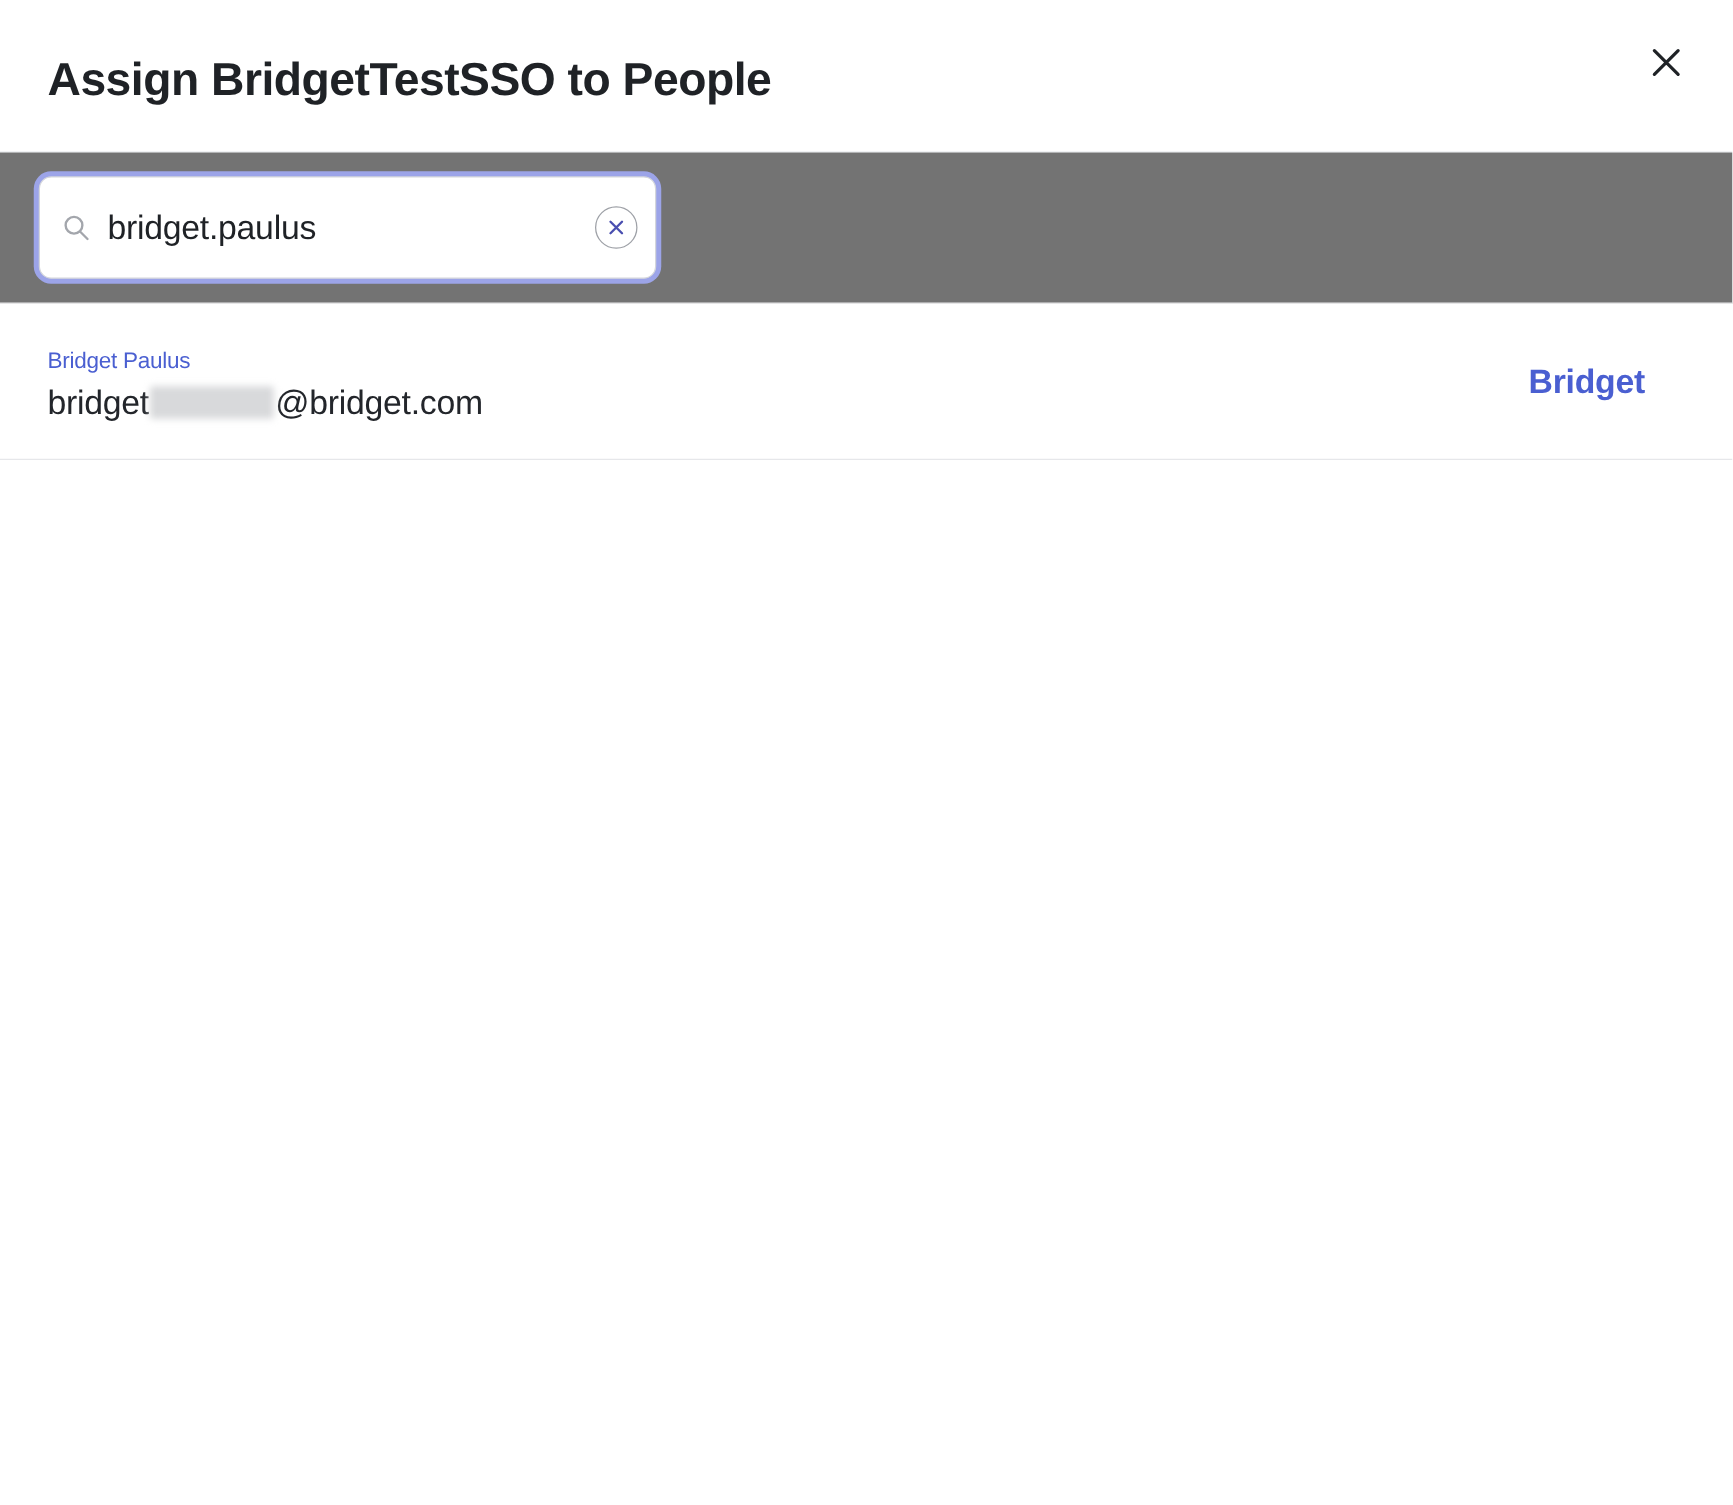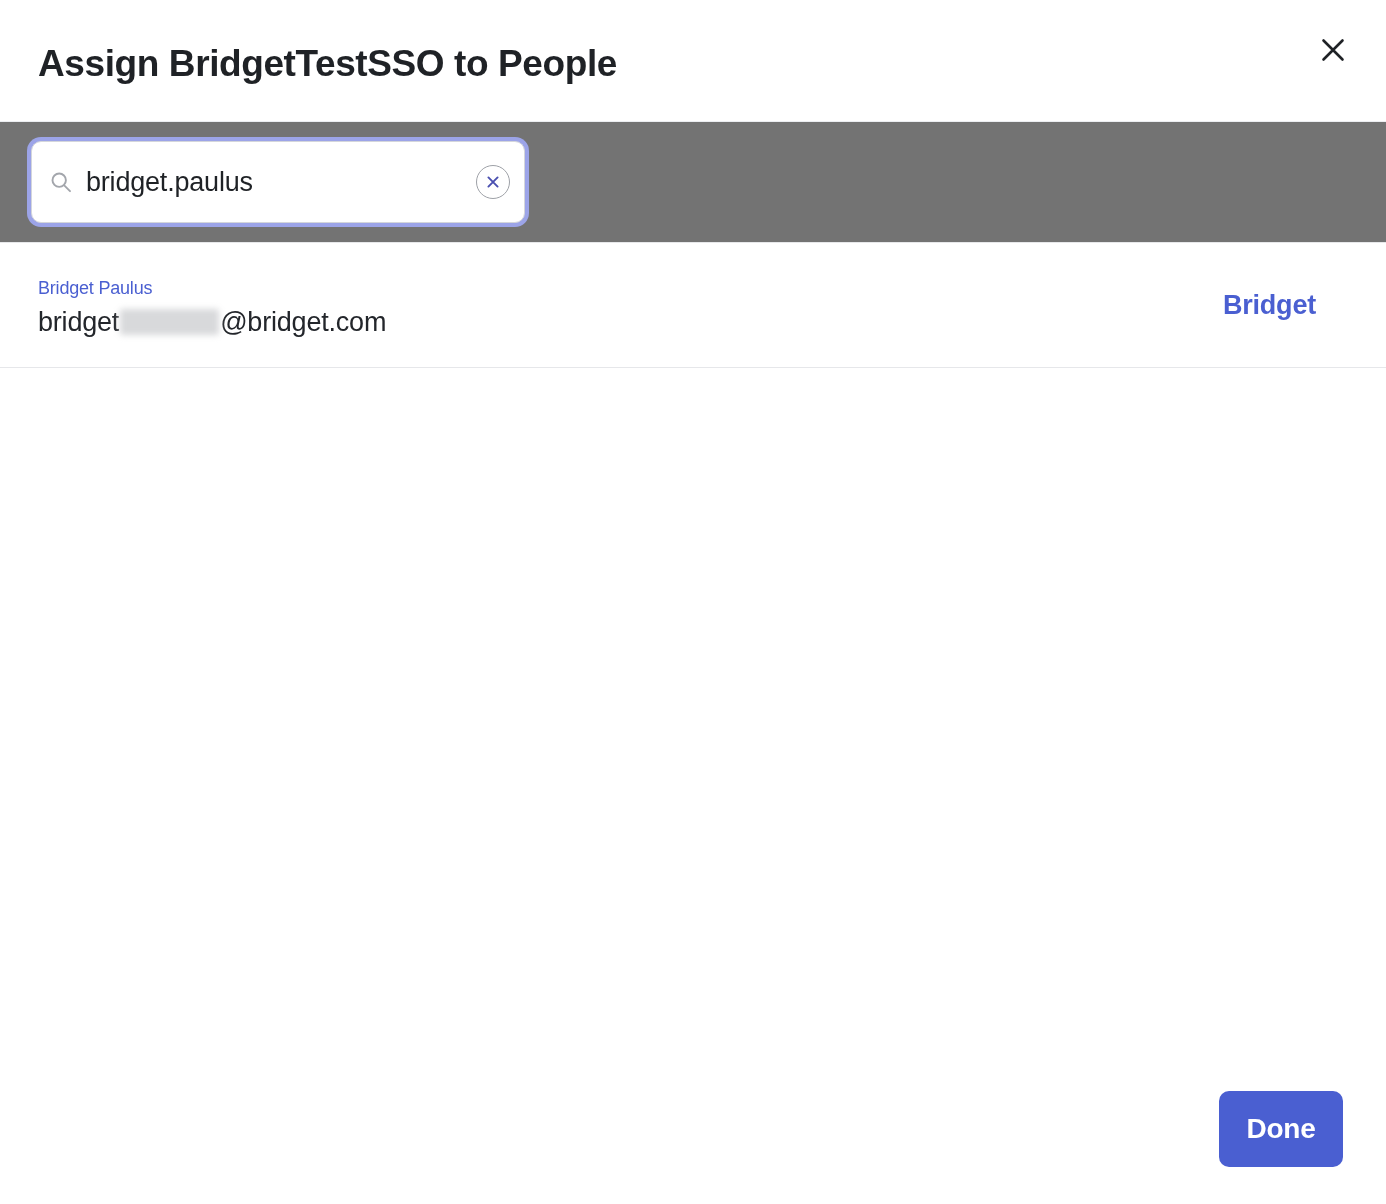--- a/index.html
+++ b/index.html
@@ -255,17 +255,14 @@
         <div class="person-email">
           <span>bridget</span>
           <span class="redacted"></span>
           <span>@bridget.com</span>
         </div>
       </div>
       <div class="assign-link">Bridget</div>
     </div>
   </div>
 
-  <div class="modal-footer">
-    <button class="done-button">Done</button>
-  </div>
 
 </div>
 
 </body></html>

